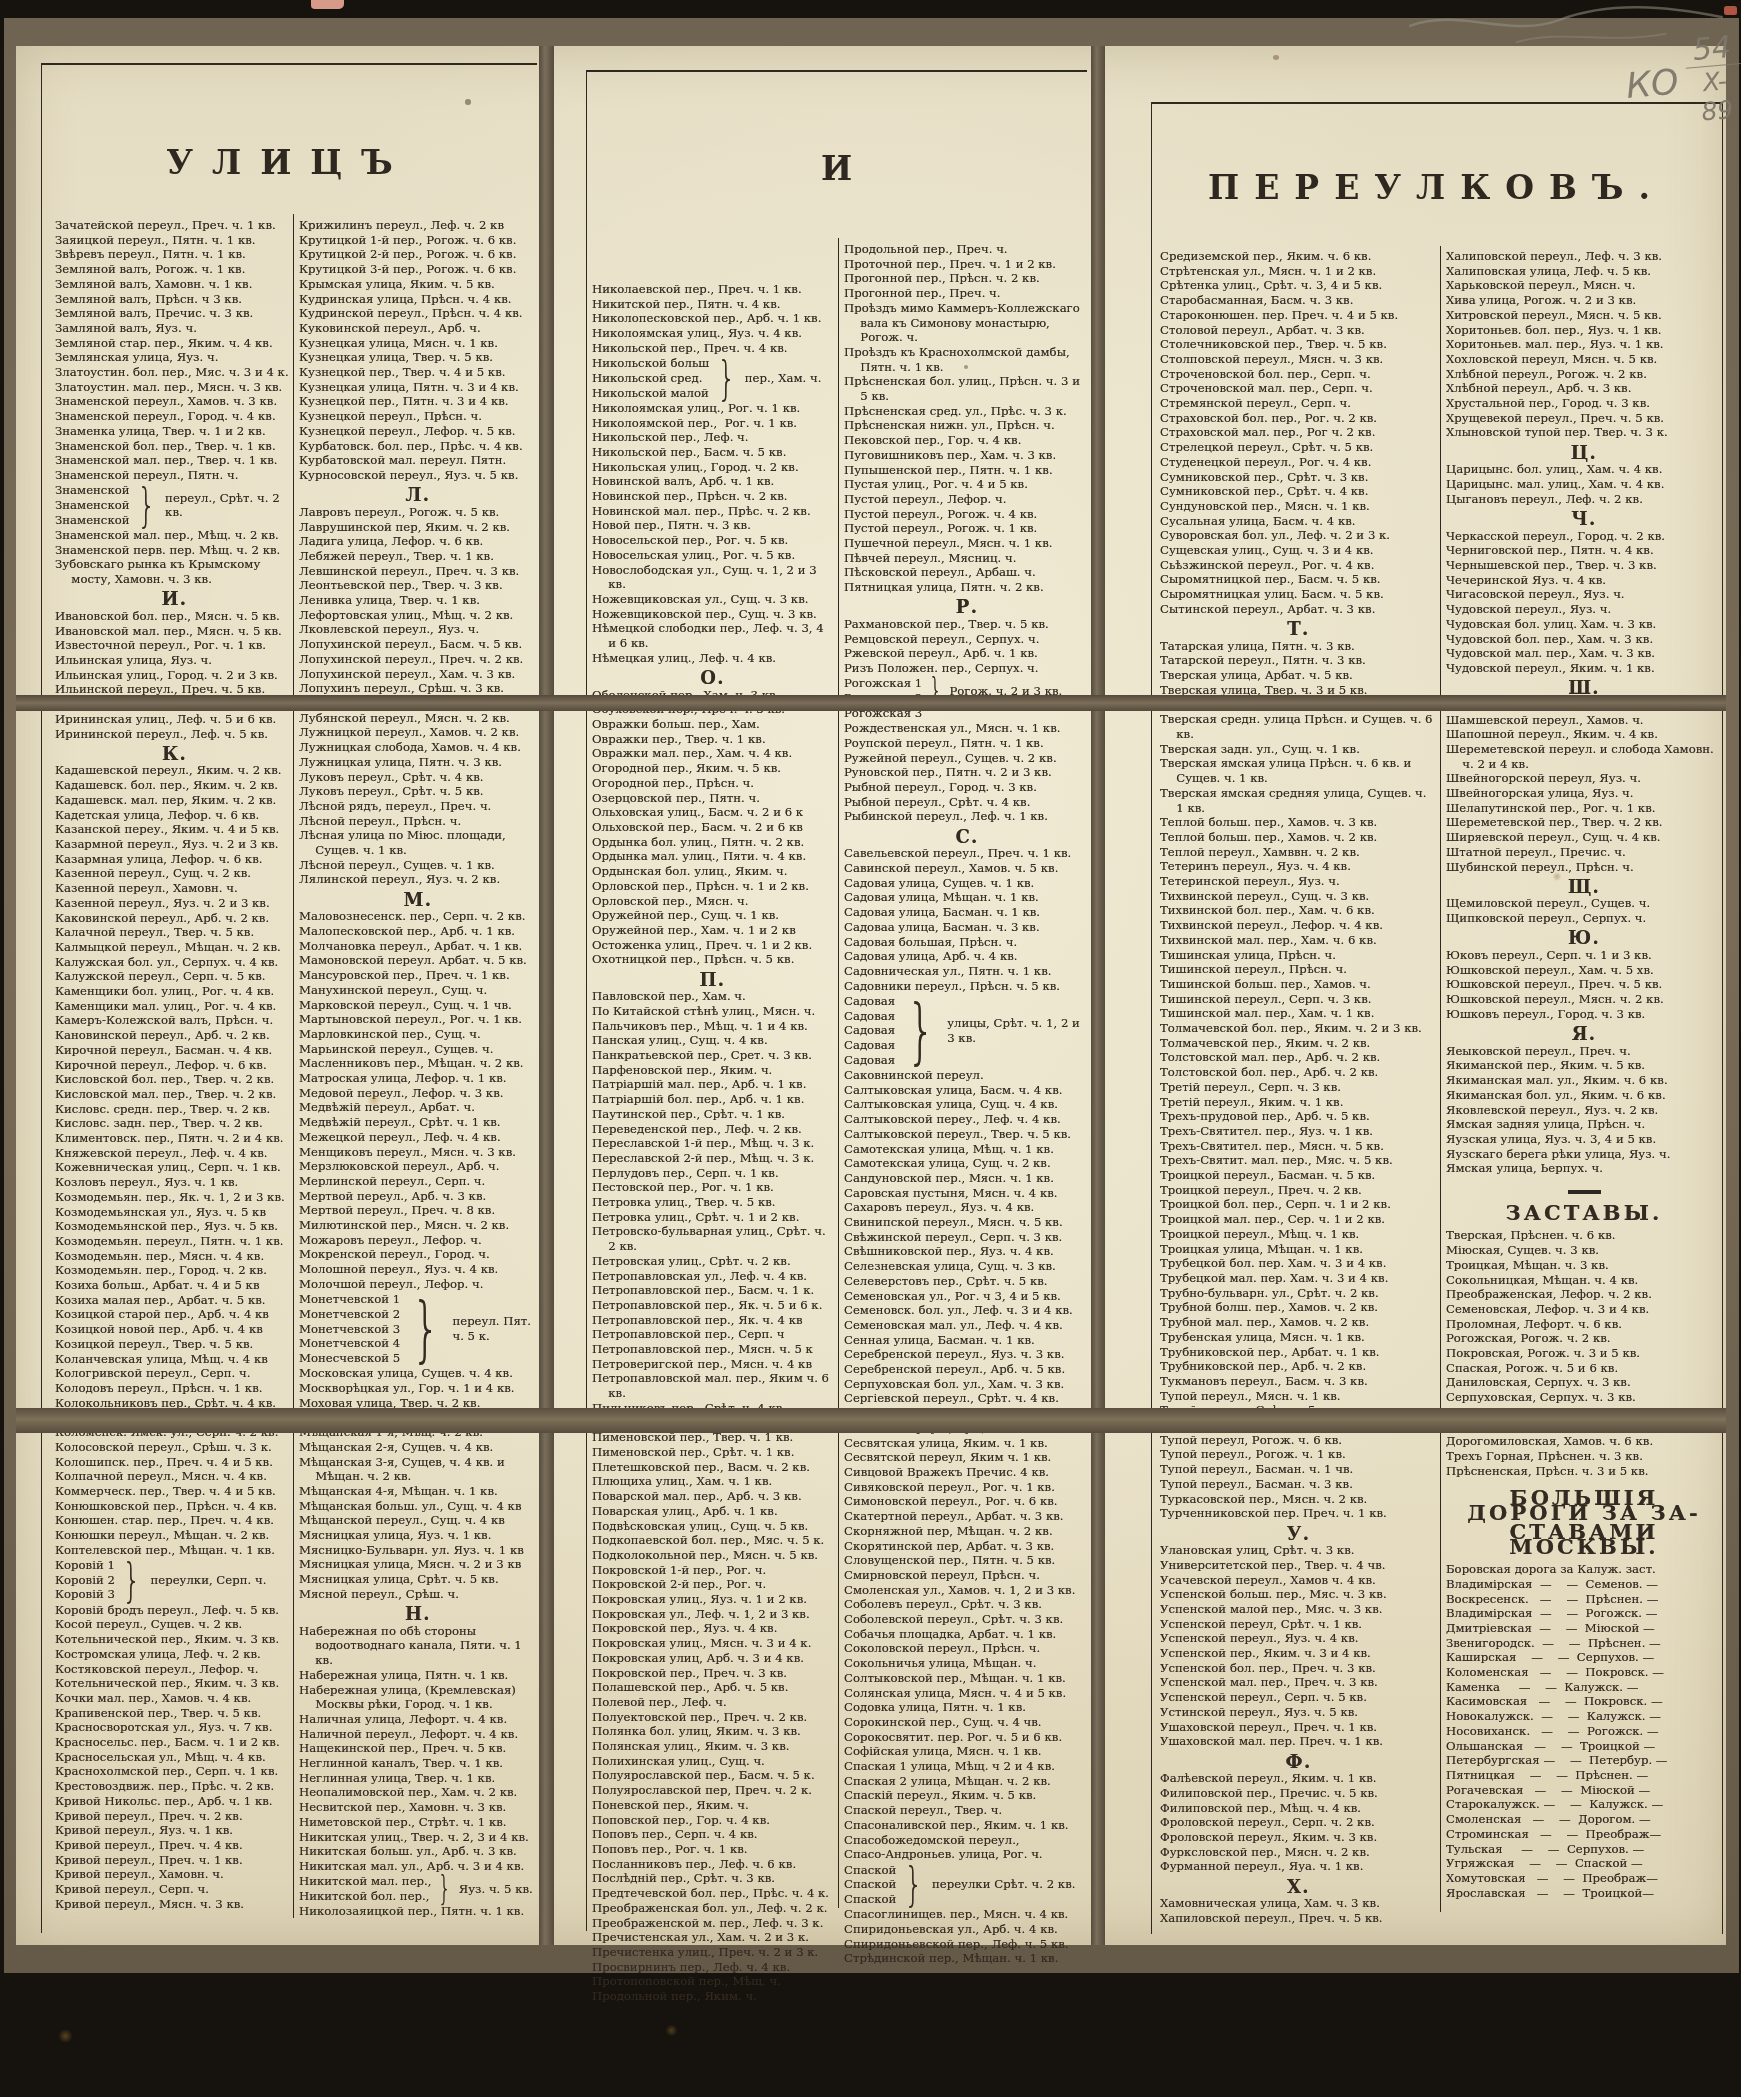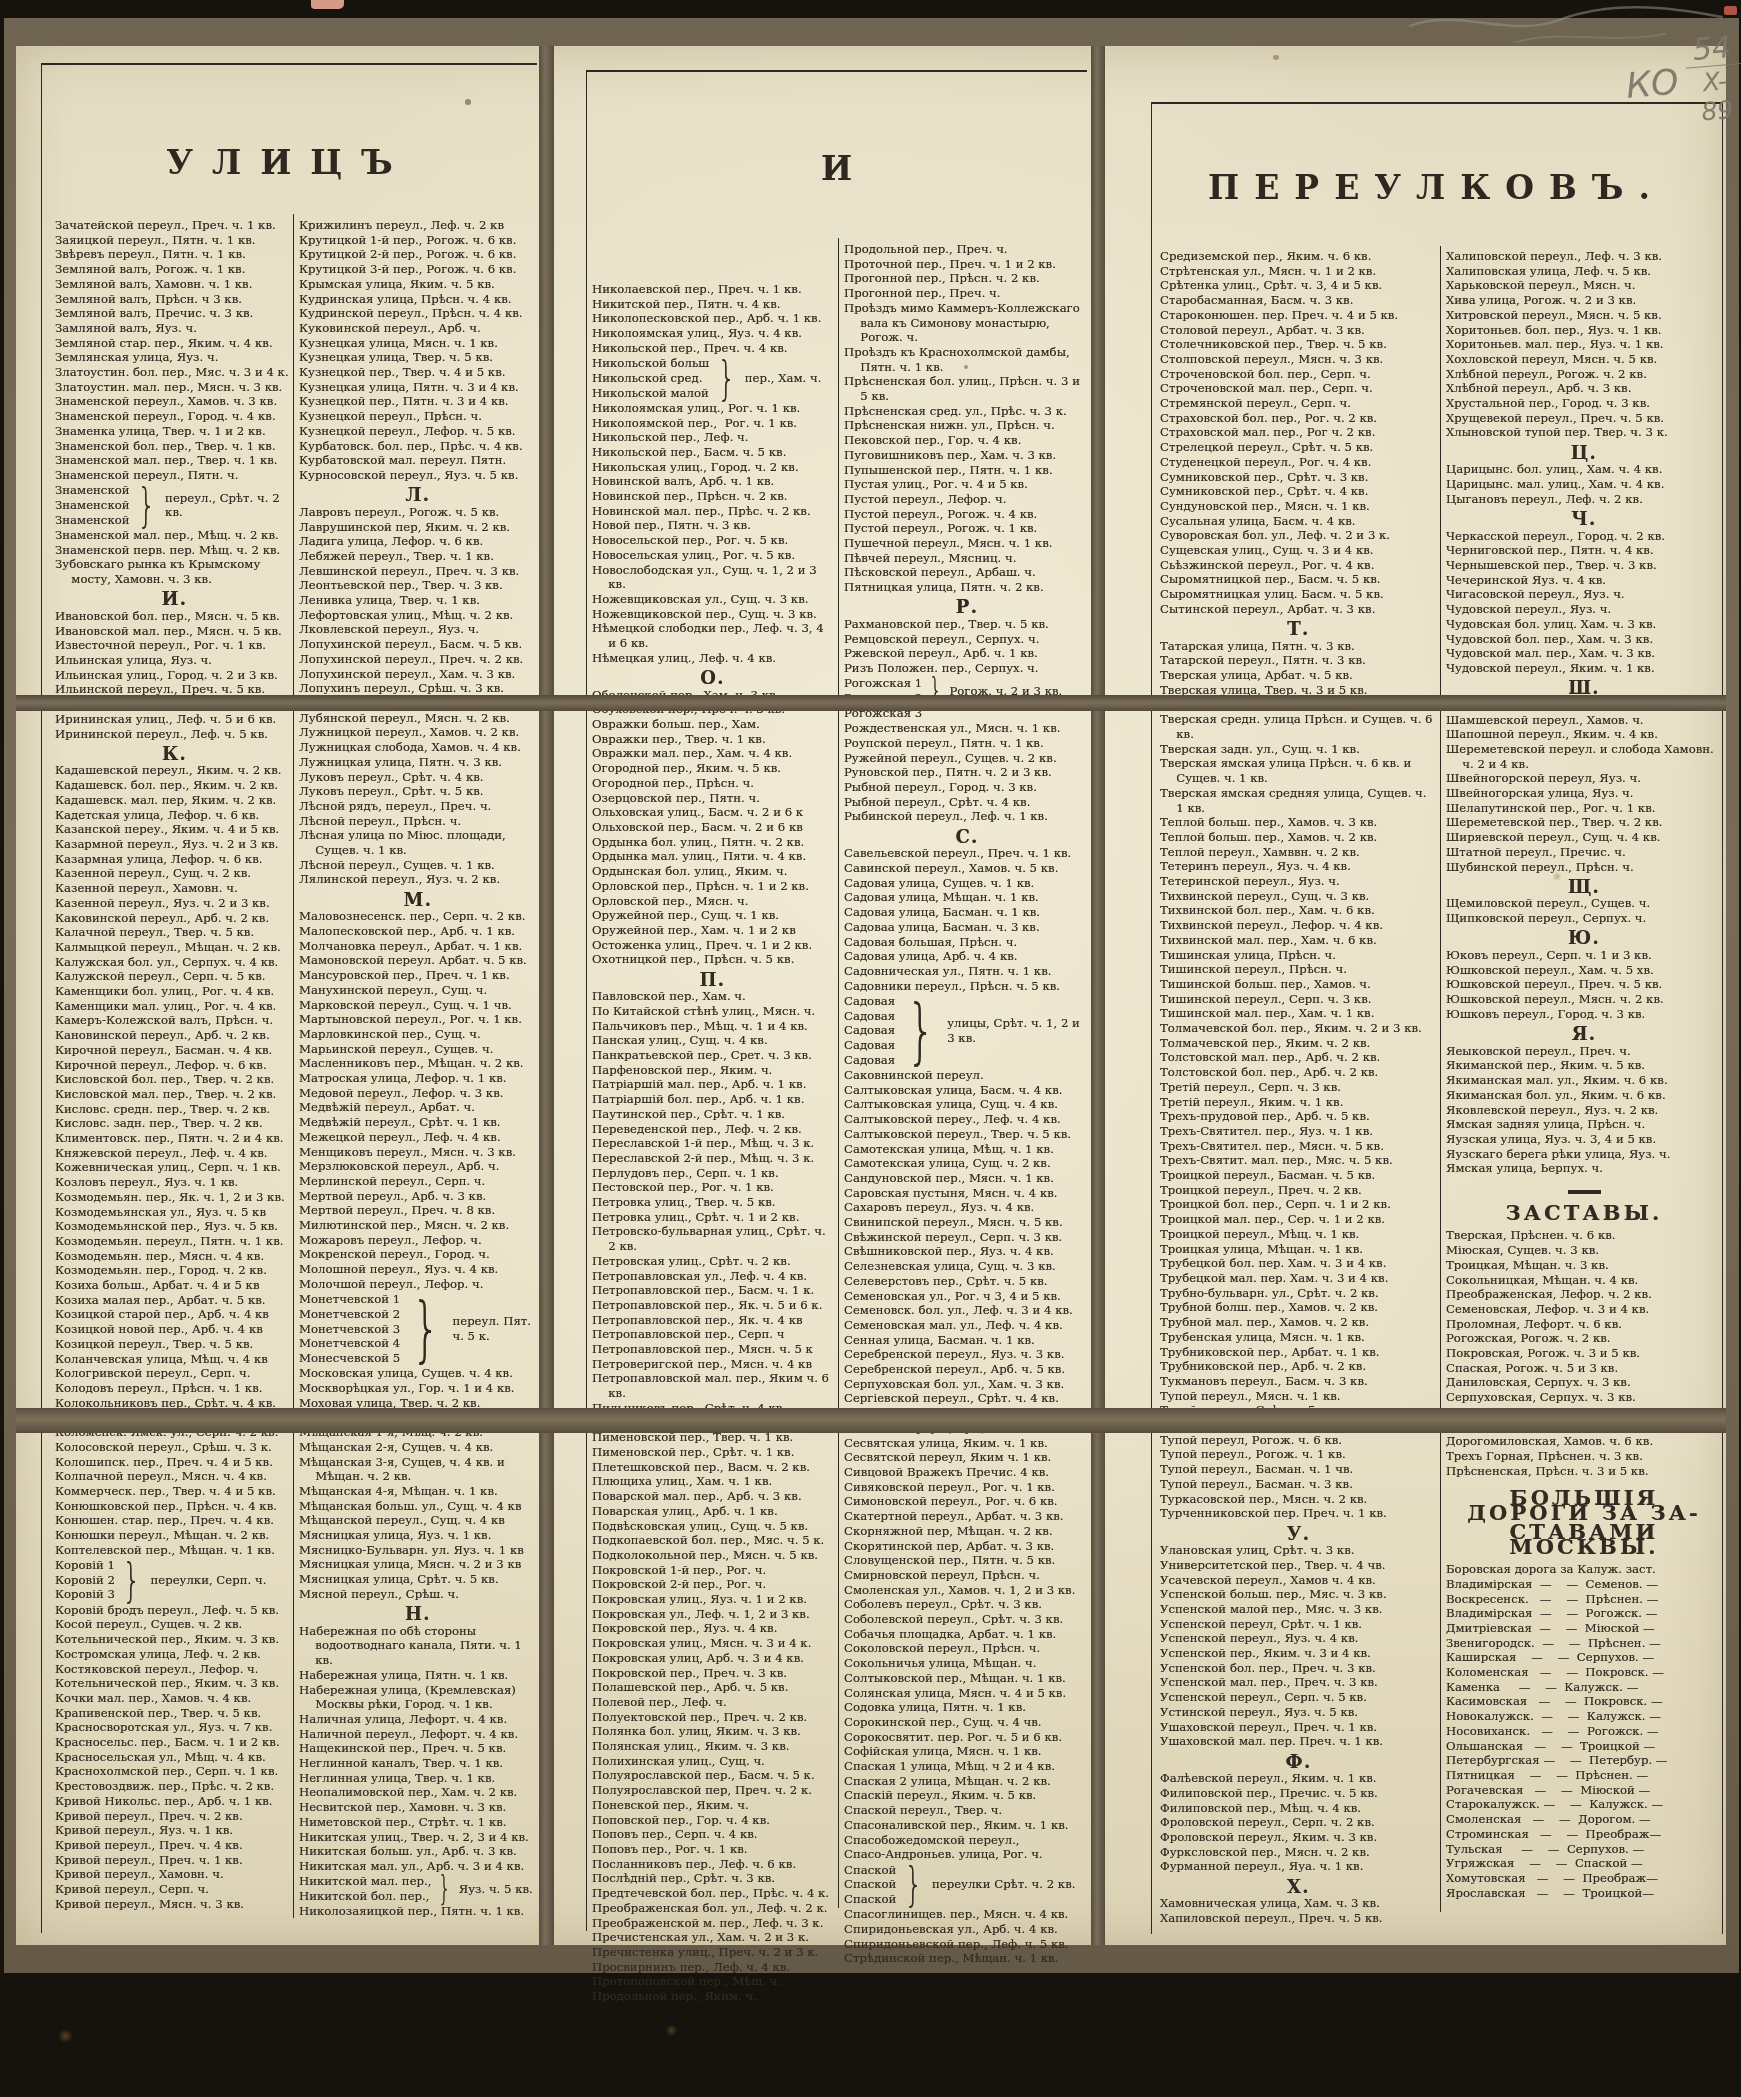--- a/index.html
+++ b/index.html
@@ -743,21 +743,21 @@
         <div class="subhead">ЗАСТАВЫ.</div>
         <div class="entry">Тверская, Прѣснен. ч. 6 кв.</div>
         <div class="entry">Міюская, Сущев. ч. 3 кв.</div>
         <div class="entry">Троицкая, Мѣщан. ч. 3 кв.</div>
         <div class="entry">Сокольницкая, Мѣщан. ч. 4 кв.</div>
         <div class="entry">Преображенская, Лефор. ч. 2 кв.</div>
         <div class="entry">Семеновская, Лефор. ч. 3 и 4 кв.</div>
         <div class="entry">Проломная, Лефорт. ч. 6 кв.</div>
         <div class="entry">Рогожская, Рогож. ч. 2 кв.</div>
         <div class="entry">Покровская, Рогож. ч. 3 и 5 кв.</div>
-        <div class="entry">Спаская, Рогож. ч. 5 и 3 кв.</div>
+        <div class="entry">Спаская, Рогож. ч. 5 и 6 кв.</div>
         <div class="entry">Даниловская, Серпух. ч. 3 кв.</div>
         <div class="entry">Серпуховская, Серпух. ч. 3 кв.</div>
         <div class="entry">Калужская, Серпух. ч. 5 кв.</div>
         <div class="entry">Сетунская, Хамови. ч. 6 кв.</div>
         <div class="entry">Дорогомиловская, Хамов. ч. 6 кв.</div>
         <div class="entry">Трехъ Горная, Прѣснен. ч. 3 кв.</div>
         <div class="entry">Прѣсненская, Прѣсн. ч. 3 и 5 кв.</div>
         <div class="subhead">БОЛЬШІЯ ДОРОГИ ЗА ЗА-</div>
         <div class="subhead">СТАВАМИ МОСКВЫ.</div>
         <div class="entry">Боровская дорога за Калуж. заст.</div>

